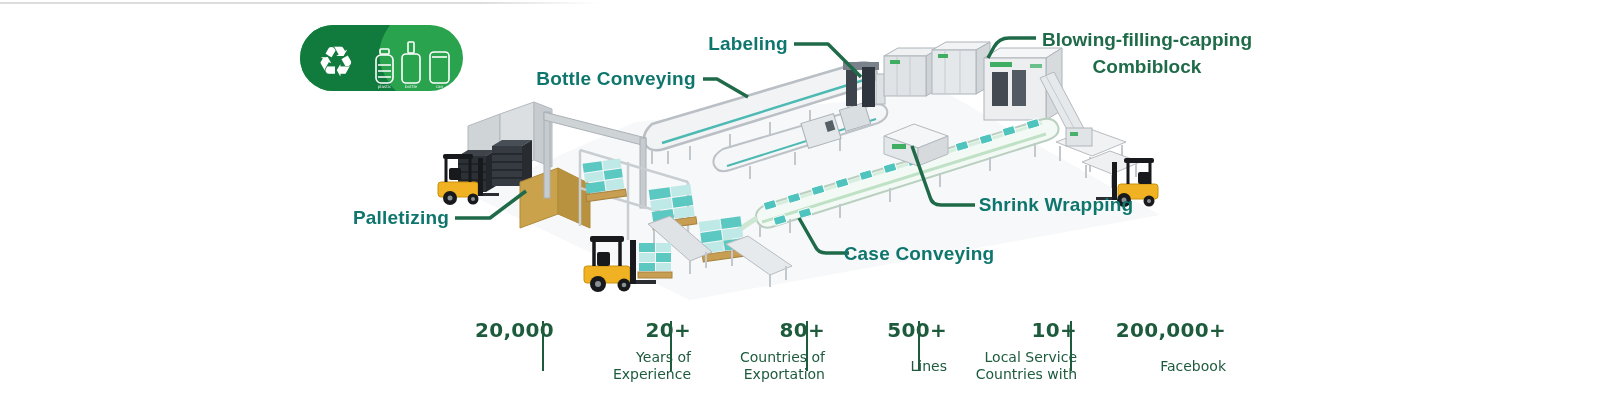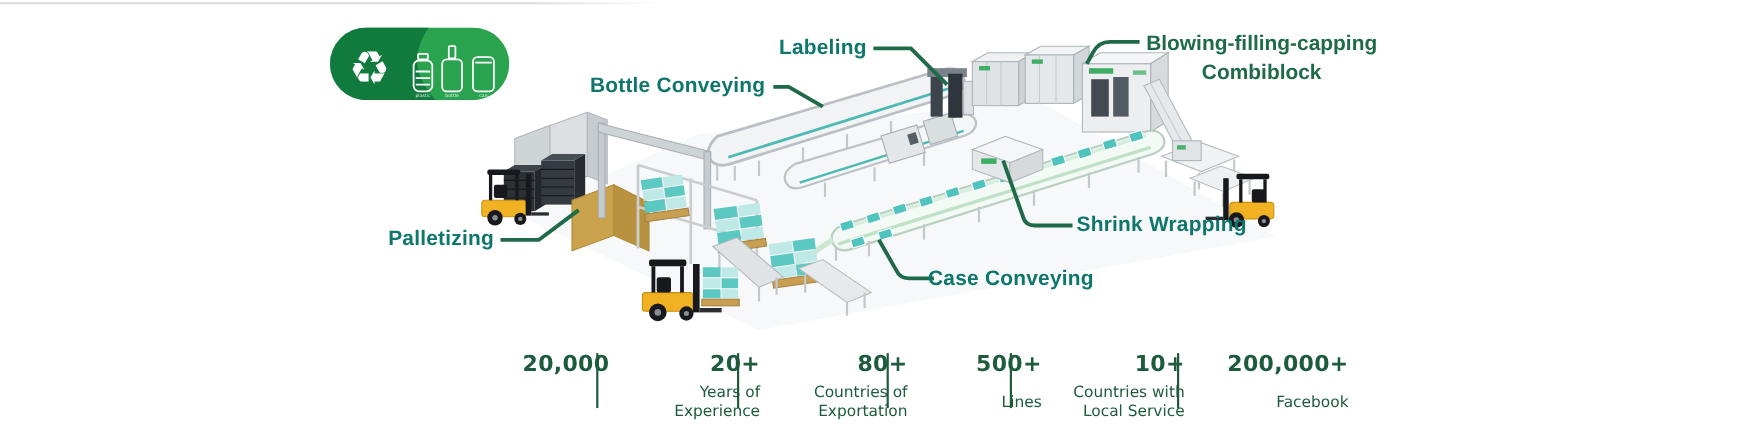--- a/index.html
+++ b/index.html
@@ -303,22 +303,22 @@
 <div class="stat" style="left:862px">
   <div class="num">500+</div>
   <div class="lbl">
       <span>Lines</span>
     </div>
 </div>
 <div class="divider" id="d4"></div>
 <div class="stat" style="left:992px">
   <div class="num">10+</div>
   <div class="lbl">
+      <span>Local Service</span>
       <span>Countries with</span>
-      <span>Local Service</span>
     </div>
 </div>
 <div class="divider" id="d5"></div>
 <div class="stat" style="left:1141px">
   <div class="num">200,000+</div>
   <div class="lbl">
       <span>Facebook</span>
     </div>
 </div>
 

